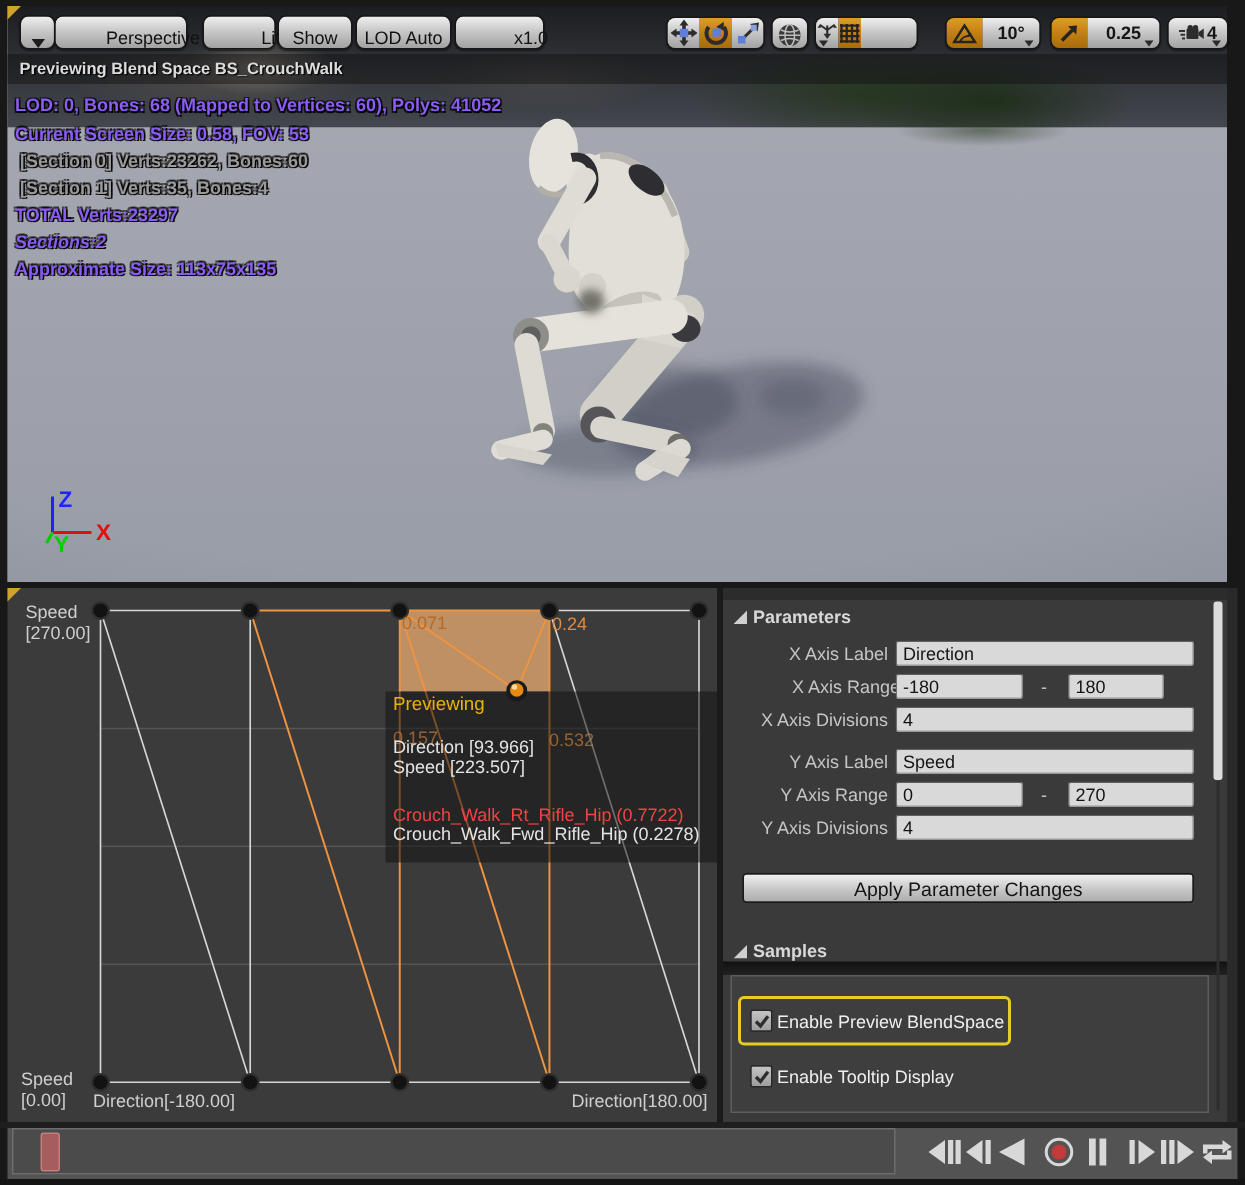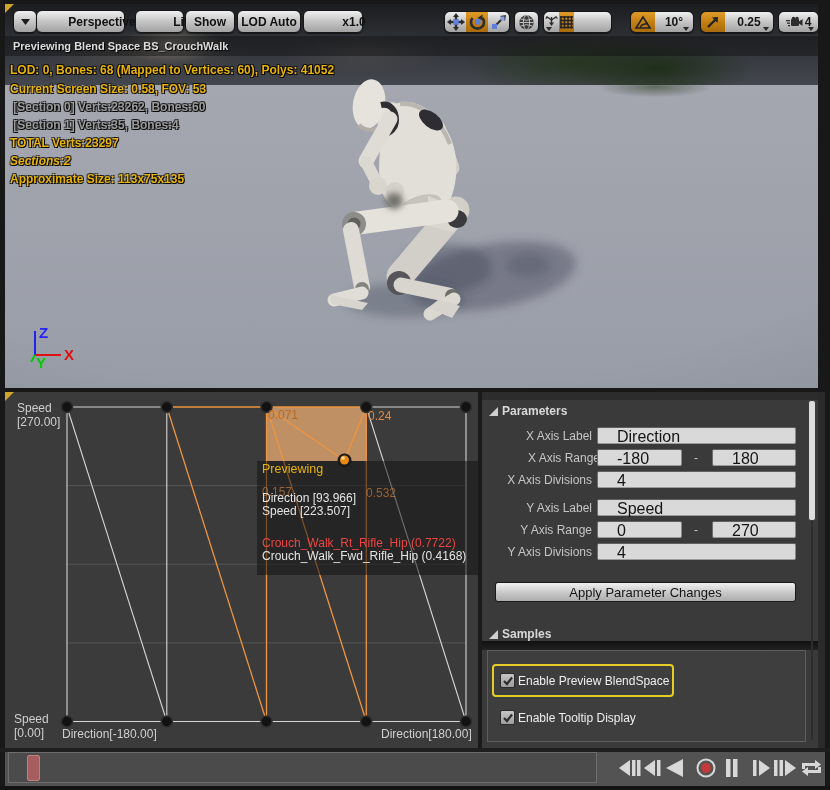--- a/index.html
+++ b/index.html
@@ -1,31 +1,31 @@
 <!DOCTYPE html>
 <html><head>
 <meta charset="utf-8">
 <style>
 html,body{margin:0;padding:0;}
 body{width:830px;height:790px;position:relative;overflow:hidden;background:#181818;font-family:"Liberation Sans",sans-serif;}
 .abs{position:absolute;}
 
-.tbtn{position:absolute;top:10px;height:21px;border-radius:6px;background:linear-gradient(#efefef,#c9c9c9 45%,#a2a2a2);border:1px solid #161616;box-shadow:0 1px 1px rgba(0,0,0,.5);display:flex;align-items:center;justify-content:center;color:#111;font-size:12px;font-weight:bold;gap:38px;}
+.tbtn{position:absolute;top:10px;height:21px;border-radius:6px;background:linear-gradient(#efefef,#c9c9c9 45%,#a2a2a2);border:1px solid #161616;box-shadow:0 1px 1px rgba(0,0,0,.5);display:flex;align-items:flex-end;justify-content:center;color:#111;font-size:12px;font-weight:normal;gap:38px;}
 .tgrp{position:absolute;top:11px;height:20px;border-radius:6px;border:1px solid #161616;display:flex;overflow:hidden;box-shadow:0 1px 1px rgba(0,0,0,.5);}
 .tcell{height:100%;display:flex;align-items:center;justify-content:center;background:linear-gradient(#efefef,#c9c9c9 45%,#a2a2a2);color:#151515;font-size:12px;font-weight:bold;position:relative;}
 .tcell.or{background:linear-gradient(#e09b28,#c07d12 55%,#a86c0c);}
 .caret{position:absolute;bottom:1px;right:4px;width:0;height:0;border-left:3px solid transparent;border-right:3px solid transparent;border-top:4px solid #2a2a2a;}
 
-.stat{position:absolute;left:10px;font-size:12px;font-weight:bold;color:#eab308;text-shadow:1px 1px 0 rgba(0,0,0,.95), -1px 1px 0 rgba(0,0,0,.7), 1px -1px 0 rgba(0,0,0,.7), -1px -1px 0 rgba(0,0,0,.6);white-space:nowrap;}
+.stat{position:absolute;left:10px;font-size:12px;font-weight:bold;color:#8b5cf6;text-shadow:1px 1px 0 rgba(0,0,0,.95), -1px 1px 0 rgba(0,0,0,.7), 1px -1px 0 rgba(0,0,0,.7), -1px -1px 0 rgba(0,0,0,.6);white-space:nowrap;}
 .statg{color:#9a9a9a;}
 
 .glabel{position:absolute;color:#cfcfcf;font-size:12px;white-space:nowrap;}
 .hdr{position:absolute;color:#d8d8d8;font-size:12px;font-weight:bold;white-space:nowrap;}
 .rowlbl{position:absolute;color:#c6c6c6;font-size:12px;white-space:nowrap;text-align:right;}
-.ibox{position:absolute;height:17px;background:#d9d9d9;border-radius:2px;border-top:1px solid #5f5f5f;border-left:1px solid #6e6e6e;border-right:1px solid #8a8a8a;border-bottom:1px solid #9a9a9a;color:#141414;font-size:16px;line-height:17px;padding-left:19px;box-sizing:border-box;white-space:nowrap;}
+.ibox{position:absolute;height:17px;background:#d9d9d9;border-radius:2px;border-top:1px solid #5f5f5f;border-left:1px solid #6e6e6e;border-right:1px solid #8a8a8a;border-bottom:1px solid #9a9a9a;color:#141414;font-size:12px;line-height:17px;padding-left:4px;box-sizing:border-box;white-space:nowrap;}
 .cb{position:absolute;width:15px;height:15px;background:linear-gradient(#c4c4c4,#9e9e9e);border:1px solid #2a2a2a;border-radius:2px;box-sizing:border-box;}
 .cb svg{position:absolute;left:0px;top:0px;}
 .cblbl{position:absolute;color:#efefef;font-size:12px;white-space:nowrap;}
 </style>
 </head>
 <body>
 
 <div class="abs" id="vp" style="left:5px;top:4px;width:813px;height:384px;overflow:hidden;background:#9fa3ac;">
 
   <div class="abs" style="left:0;top:0;width:813px;height:81px;background:linear-gradient(#1c1d20,#33363b 55%,#43474e);"></div>
@@ -323,37 +323,37 @@
   <text x="366" y="497" fill="rgba(224,139,62,0.6)" font-size="12" font-family="Liberation Sans">0.532</text>
 
   <circle cx="344.5" cy="460.5" r="7" fill="#1a1a1a"></circle>
   <circle cx="344.5" cy="460" r="4.5" fill="#e88a10"></circle>
   <circle cx="343" cy="458" r="1.8" fill="#ffd9a0"></circle>
 </svg>
 <div class="abs" style="left:262px;top:462px;color:#eab308;font-size:12.5px;">Previewing</div>
 <div class="abs" style="left:262px;top:491px;color:#e4e4e4;font-size:12px;">Direction [93.966]</div>
 <div class="abs" style="left:262px;top:504px;color:#e4e4e4;font-size:12px;">Speed [223.507]</div>
 <div class="abs" style="left:262px;top:536px;color:#ef4444;font-size:12px;">Crouch_Walk_Rt_Rifle_Hip (0.7722)</div>
-<div class="abs" style="left:262px;top:549px;color:#e4e4e4;font-size:12px;">Crouch_Walk_Fwd_Rifle_Hip (0.4168)</div>
+<div class="abs" style="left:262px;top:549px;color:#e4e4e4;font-size:12px;">Crouch_Walk_Fwd_Rifle_Hip (0.2278)</div>
 
 <div class="glabel" style="left:17px;top:401px;">Speed<br>[270.00]</div>
 <div class="glabel" style="left:14px;top:712px;">Speed<br>[0.00]</div>
 <div class="glabel" style="left:62px;top:727px;">Direction[-180.00]</div>
 <div class="glabel" style="left:381px;top:727px;">Direction[180.00]</div>
 
 <div class="hdr" style="left:502px;top:404px;text-align:center;">Parameters</div>
 <svg class="abs" style="left:489px;top:407px;" width="9" height="9">
     <polygon points="0,9 9,9 9,0" fill="#cfcfcf"></polygon>
   </svg>
 <div class="rowlbl" style="left:480px;top:429px;width:112px;">X Axis Label</div>
 <div class="ibox" style="left:597px;top:427px;width:199px;">Direction</div>
 <div class="rowlbl" style="left:488px;top:451px;width:112px;">X Axis Range</div>
 <div class="ibox" style="left:597px;top:449px;width:85px;">-180</div>
 <div class="abs" style="left:694px;top:451px;color:#c6c6c6;font-size:12px;">-</div>
-<div class="ibox" style="left:712px;top:449px;width:84px;">180</div>
+<div class="ibox" style="left:712px;top:449px;width:64px;">180</div>
 <div class="rowlbl" style="left:480px;top:473px;width:112px;">X Axis Divisions</div>
 <div class="ibox" style="left:597px;top:471px;width:199px;">4</div>
 <div class="rowlbl" style="left:480px;top:501px;width:112px;">Y Axis Label</div>
 <div class="ibox" style="left:597px;top:499px;width:199px;">Speed</div>
 <div class="rowlbl" style="left:480px;top:523px;width:112px;">Y Axis Range</div>
 <div class="ibox" style="left:597px;top:521px;width:85px;">0</div>
 <div class="abs" style="left:694px;top:523px;color:#c6c6c6;font-size:12px;">-</div>
 <div class="ibox" style="left:712px;top:521px;width:84px;">270</div>
 <div class="rowlbl" style="left:480px;top:545px;width:112px;">Y Axis Divisions</div>
 <div class="ibox" style="left:597px;top:543px;width:199px;">4</div>

